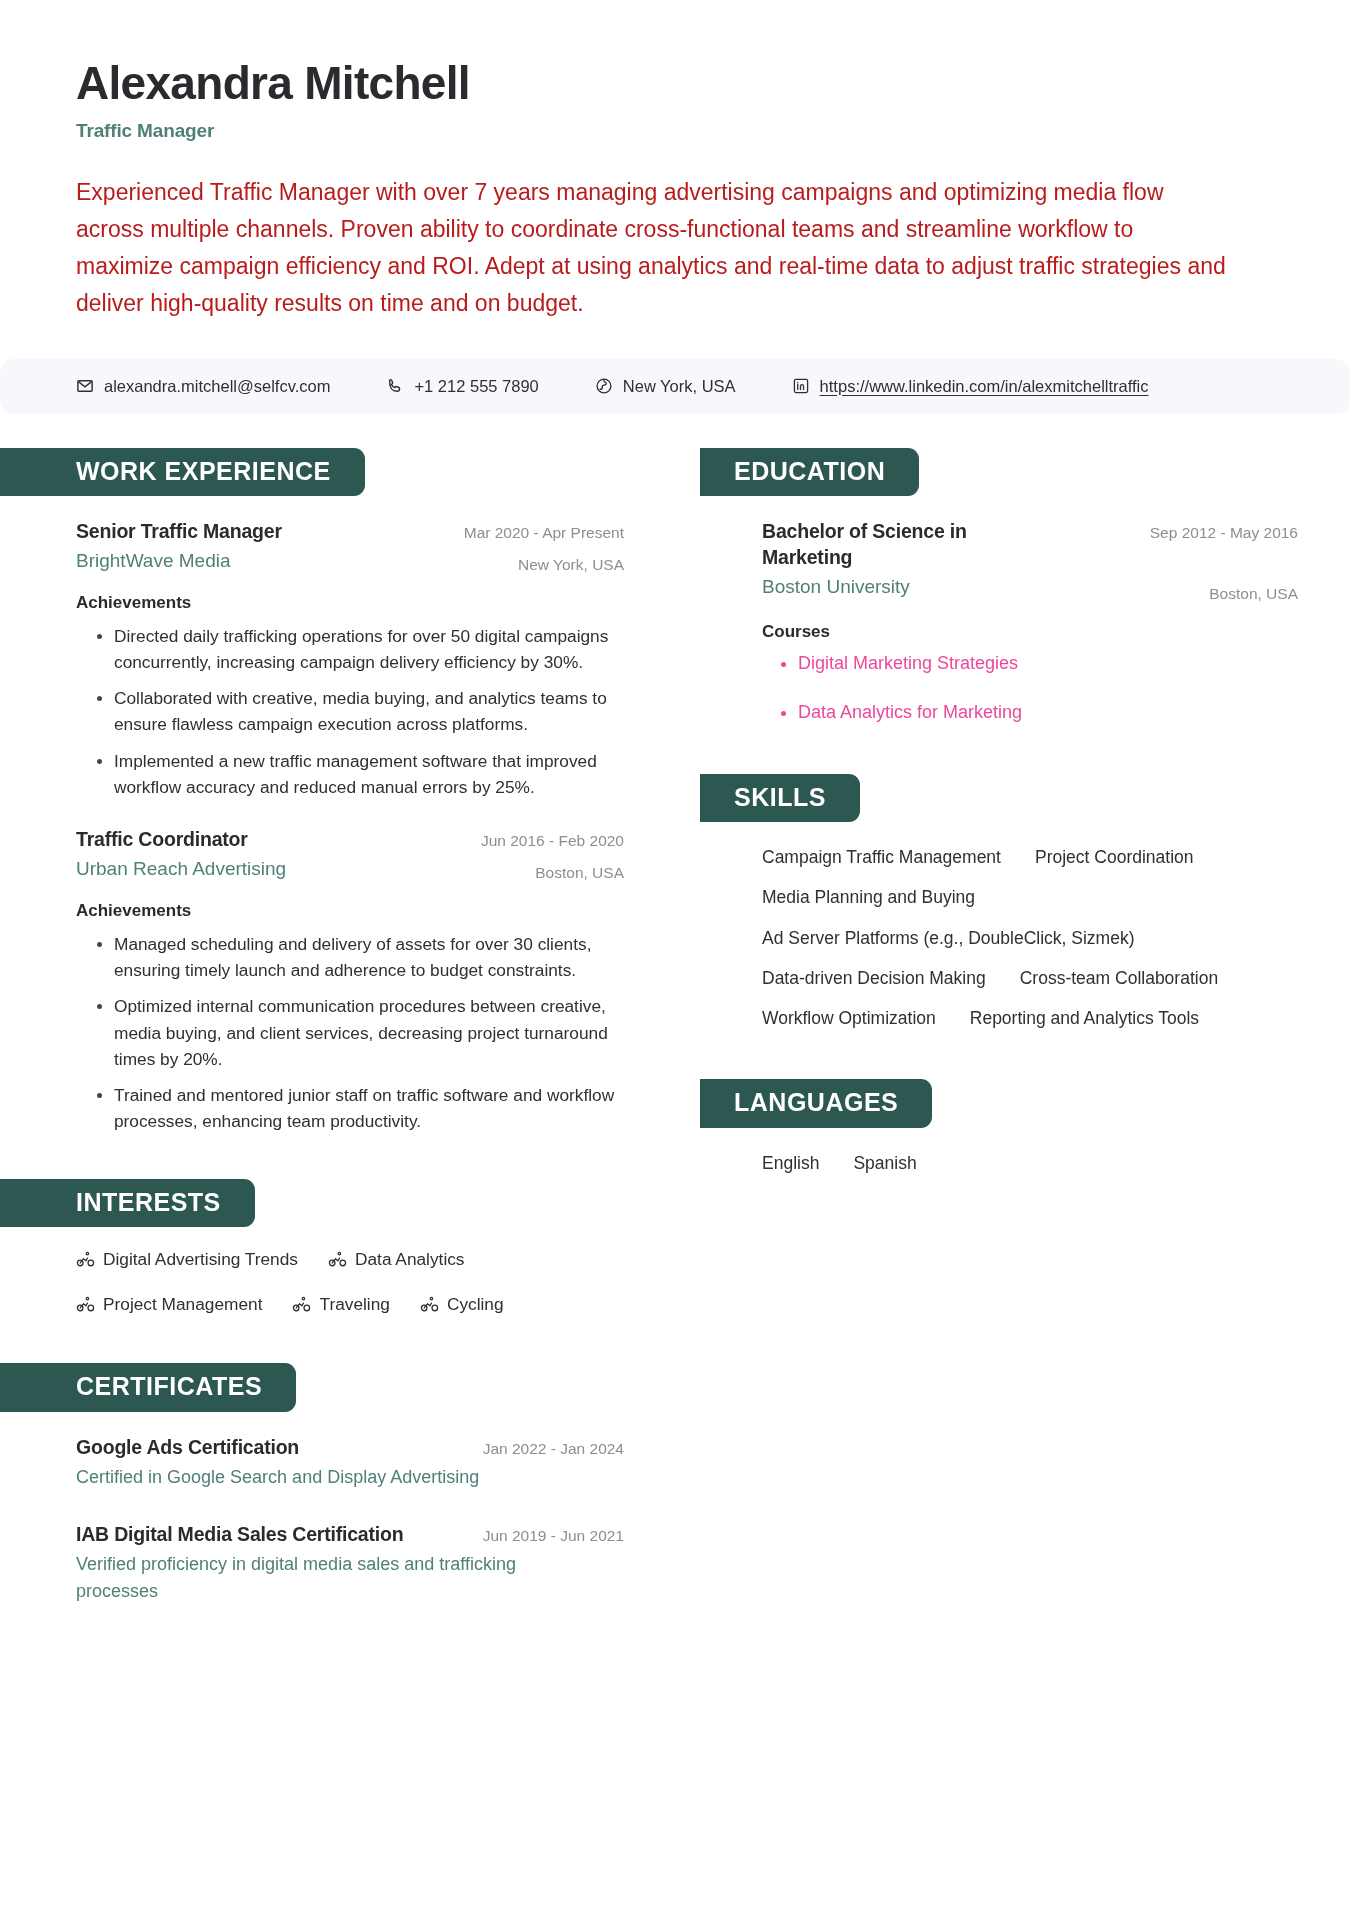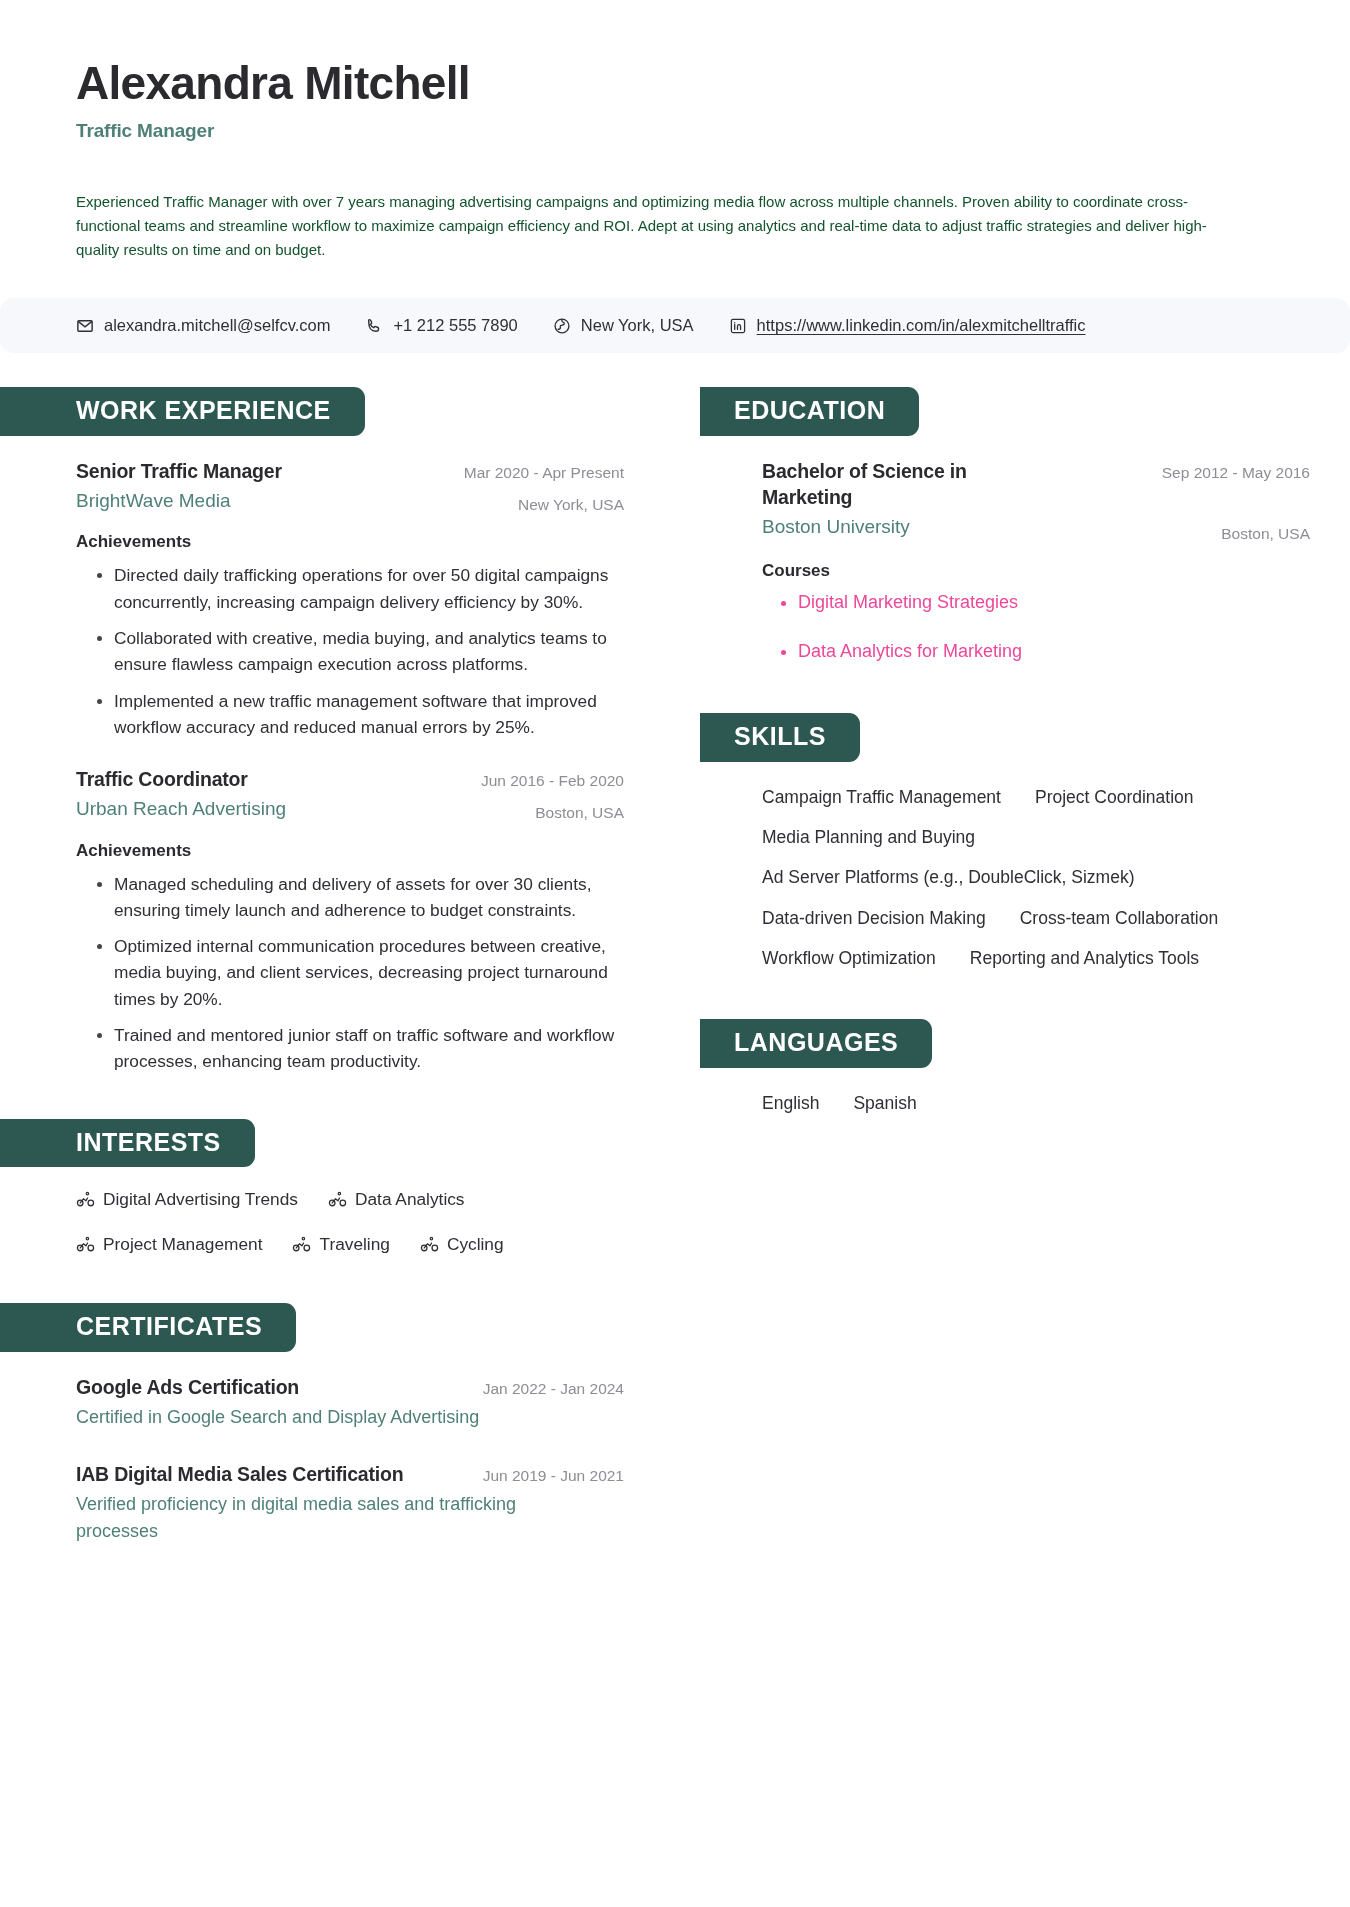--- a/index.html
+++ b/index.html
@@ -15,30 +15,30 @@
   .header{padding:58px 76px 0 76px;}
   .name{
     font-size:46px;font-weight:bold;letter-spacing:-0.7px;
     color:#2b2b2f;line-height:1.12;
   }
   .job-title{
     margin-top:10px;font-size:19px;font-weight:bold;
     color:#4f8078;letter-spacing:-0.15px;
   }
   .summary{
-    margin-top:48px;font-size:15px;line-height:1.62;color:#14532d;
+    margin-top:32px;font-size:23px;line-height:1.62;color:#b91c1c;
     max-width:1150px;
   }
 
   
   .contact-bar{
     margin:36px 0 0 0;background:#f6f8fb;
     border-radius:14px;
     padding:18px 76px;
-    display:flex;align-items:center;gap:35px;flex-wrap:wrap;
+    display:flex;align-items:center;gap:56px;flex-wrap:wrap;
   }
   .contact-item{display:flex;align-items:center;gap:10px;font-size:16.5px;color:#2f2f35;}
   .contact-item .ci-ico{width:18px;height:18px;flex:0 0 18px;display:block;}
   .contact-item a,.contact-item .link-text{
     color:#2f2f35;text-decoration:underline;text-underline-offset:3px;
   }
 
   
   .body-grid{
     display:flex;align-items:flex-start;
@@ -53,21 +53,21 @@
     display:inline-block;background:#2d5751;color:#ffffff;
     font-size:25px;font-weight:bold;letter-spacing:0.5px;
     padding:10px 34px 11px 34px;
     border-radius:0 11px 11px 0;
     line-height:1.1;
   }
   .col-left .sec-badge{padding-left:76px;}
   .col-right .sec-badge{margin-left:0;}
 
   .sec-body{padding:22px 76px 0 76px;}
-  .col-right .sec-body{padding:22px 40px 0 62px;}
+  .col-right .sec-body{padding:22px 52px 0 62px;}
 
   
   .entry{margin-bottom:26px;}
   .entry-row{display:flex;justify-content:space-between;align-items:flex-start;gap:6px;}
   .entry-left{flex:1 1 auto;min-width:0;}
   .entry-right{flex:0 0 auto;text-align:right;padding-top:3px;}
   .e-title{font-size:19.5px;font-weight:bold;color:#2b2b2f;line-height:1.34;letter-spacing:-0.2px;}
   .e-org{font-size:19px;color:#4f8078;line-height:1.45;margin-top:3px;}
   .e-date{font-size:15.5px;color:#8d8d95;white-space:nowrap;line-height:1.5;}
   .e-loc{font-size:15.5px;color:#8d8d95;white-space:nowrap;line-height:1.5;margin-top:9px;}

